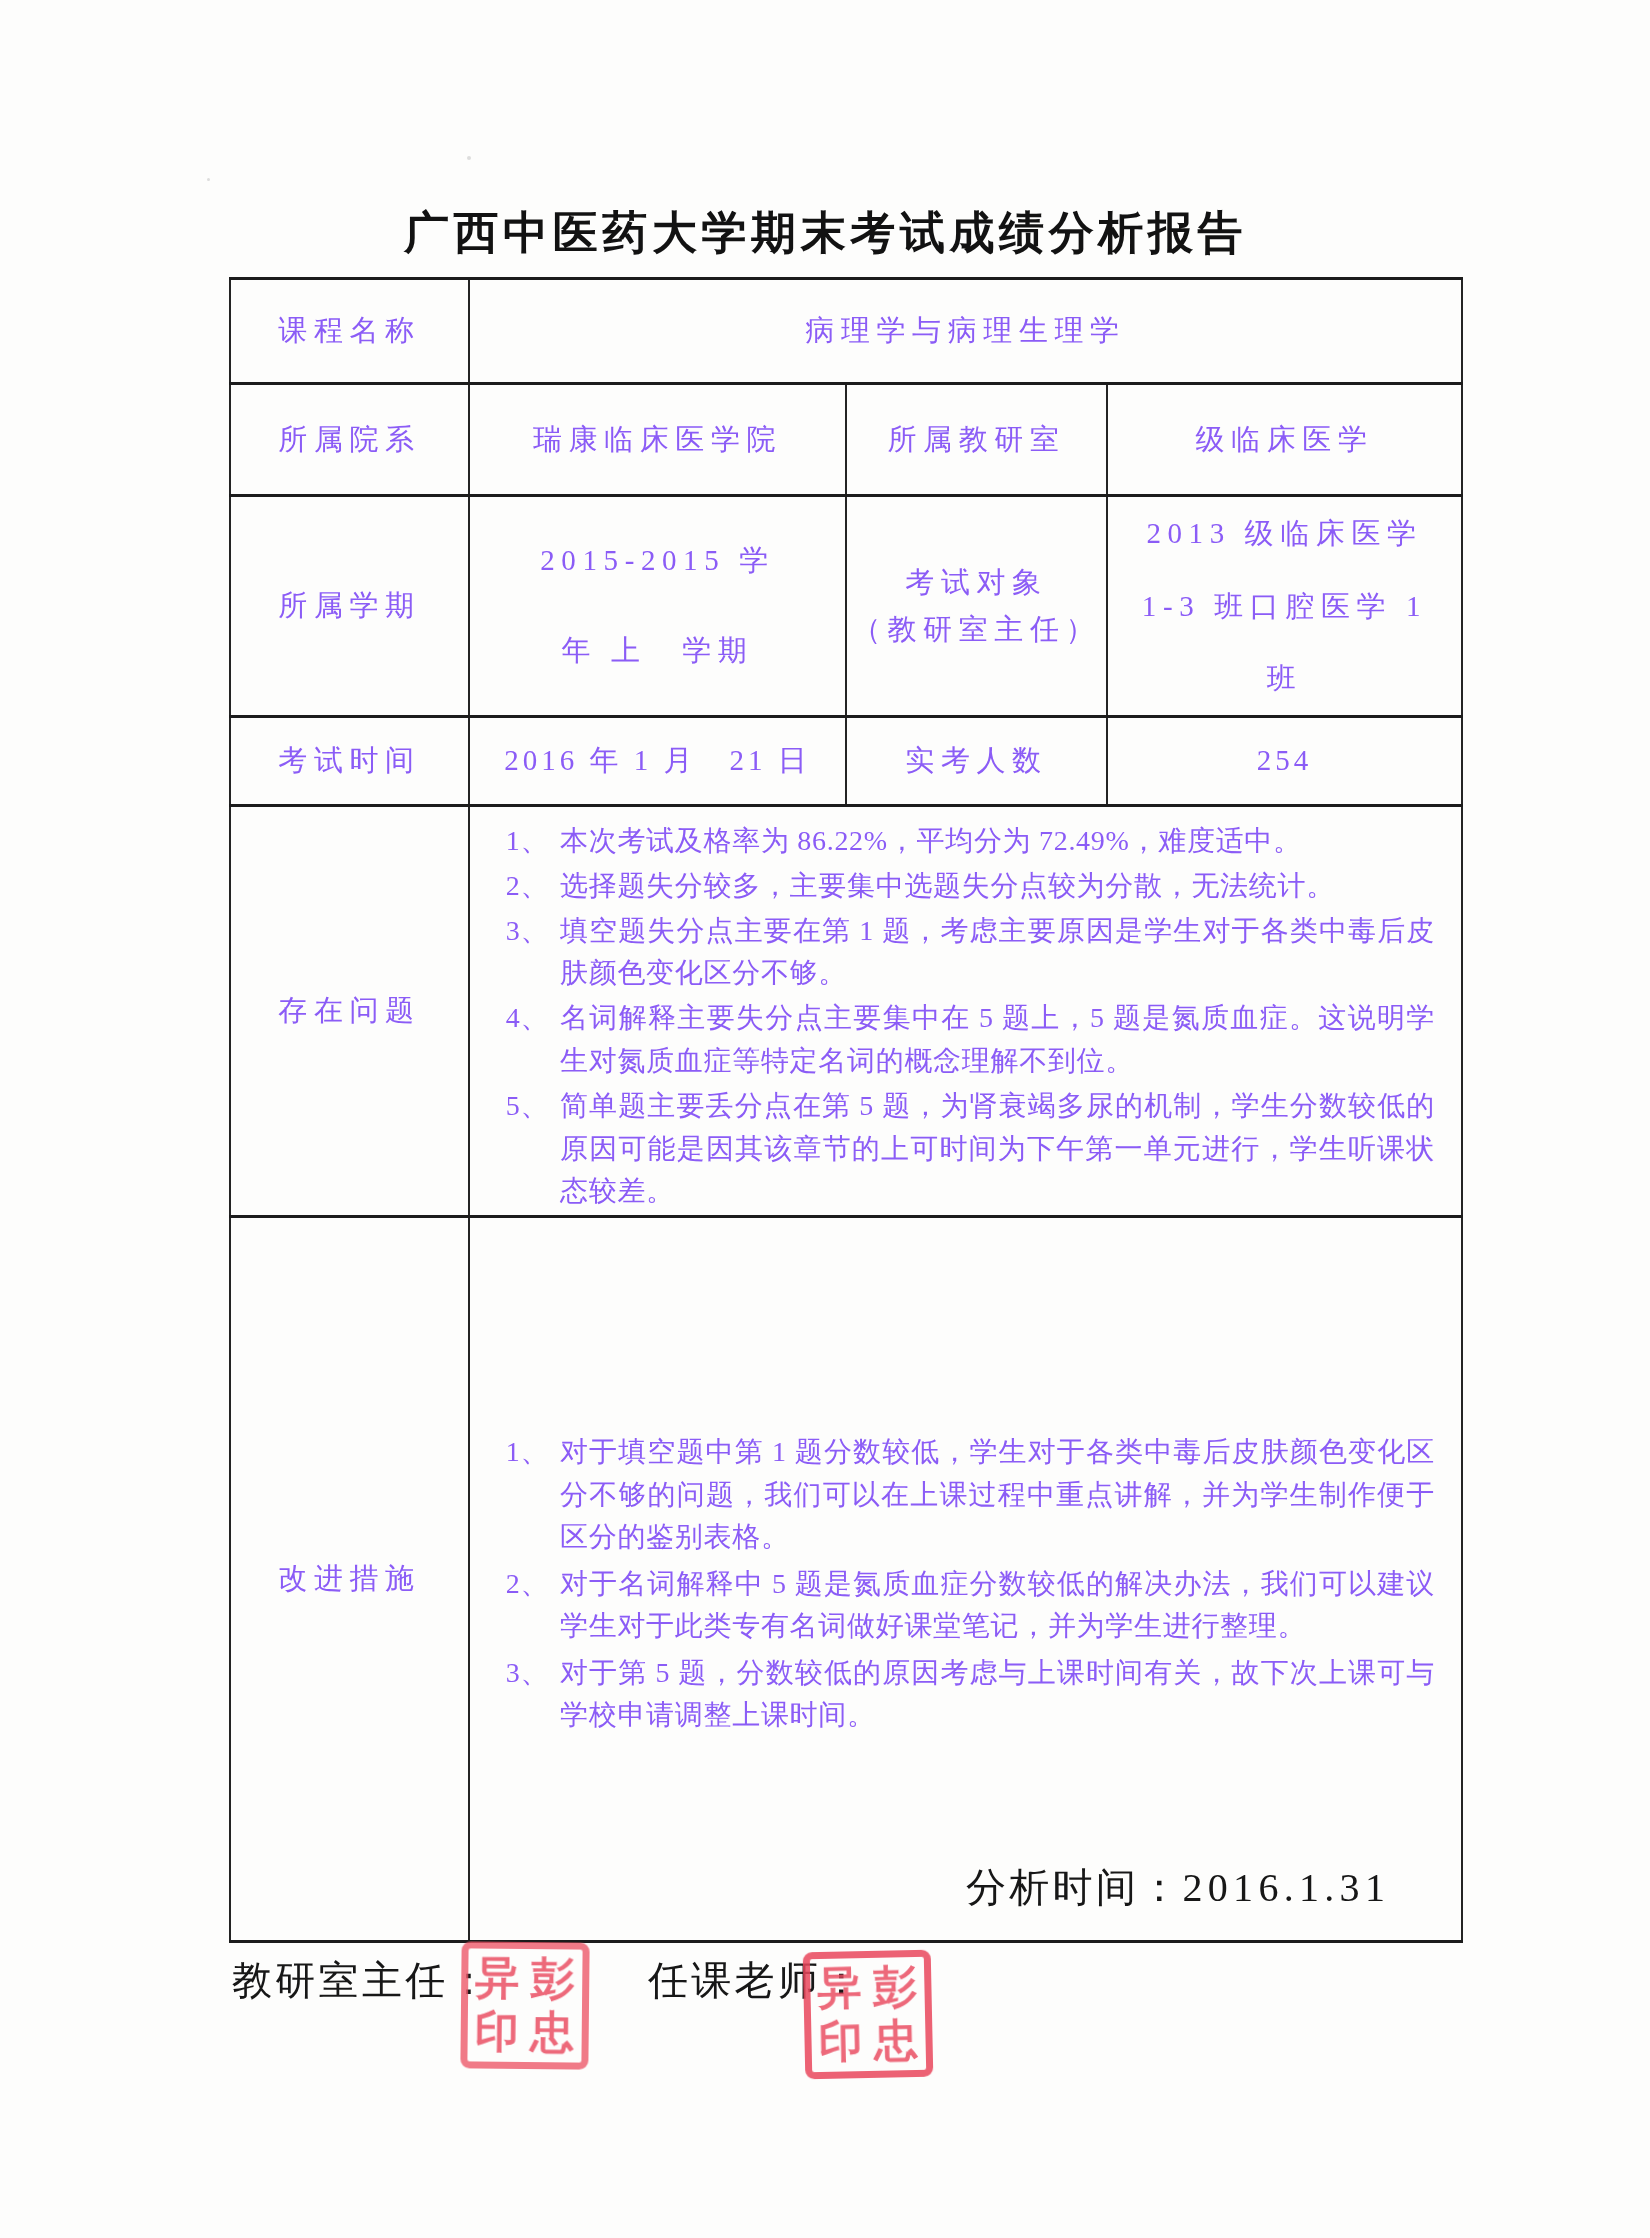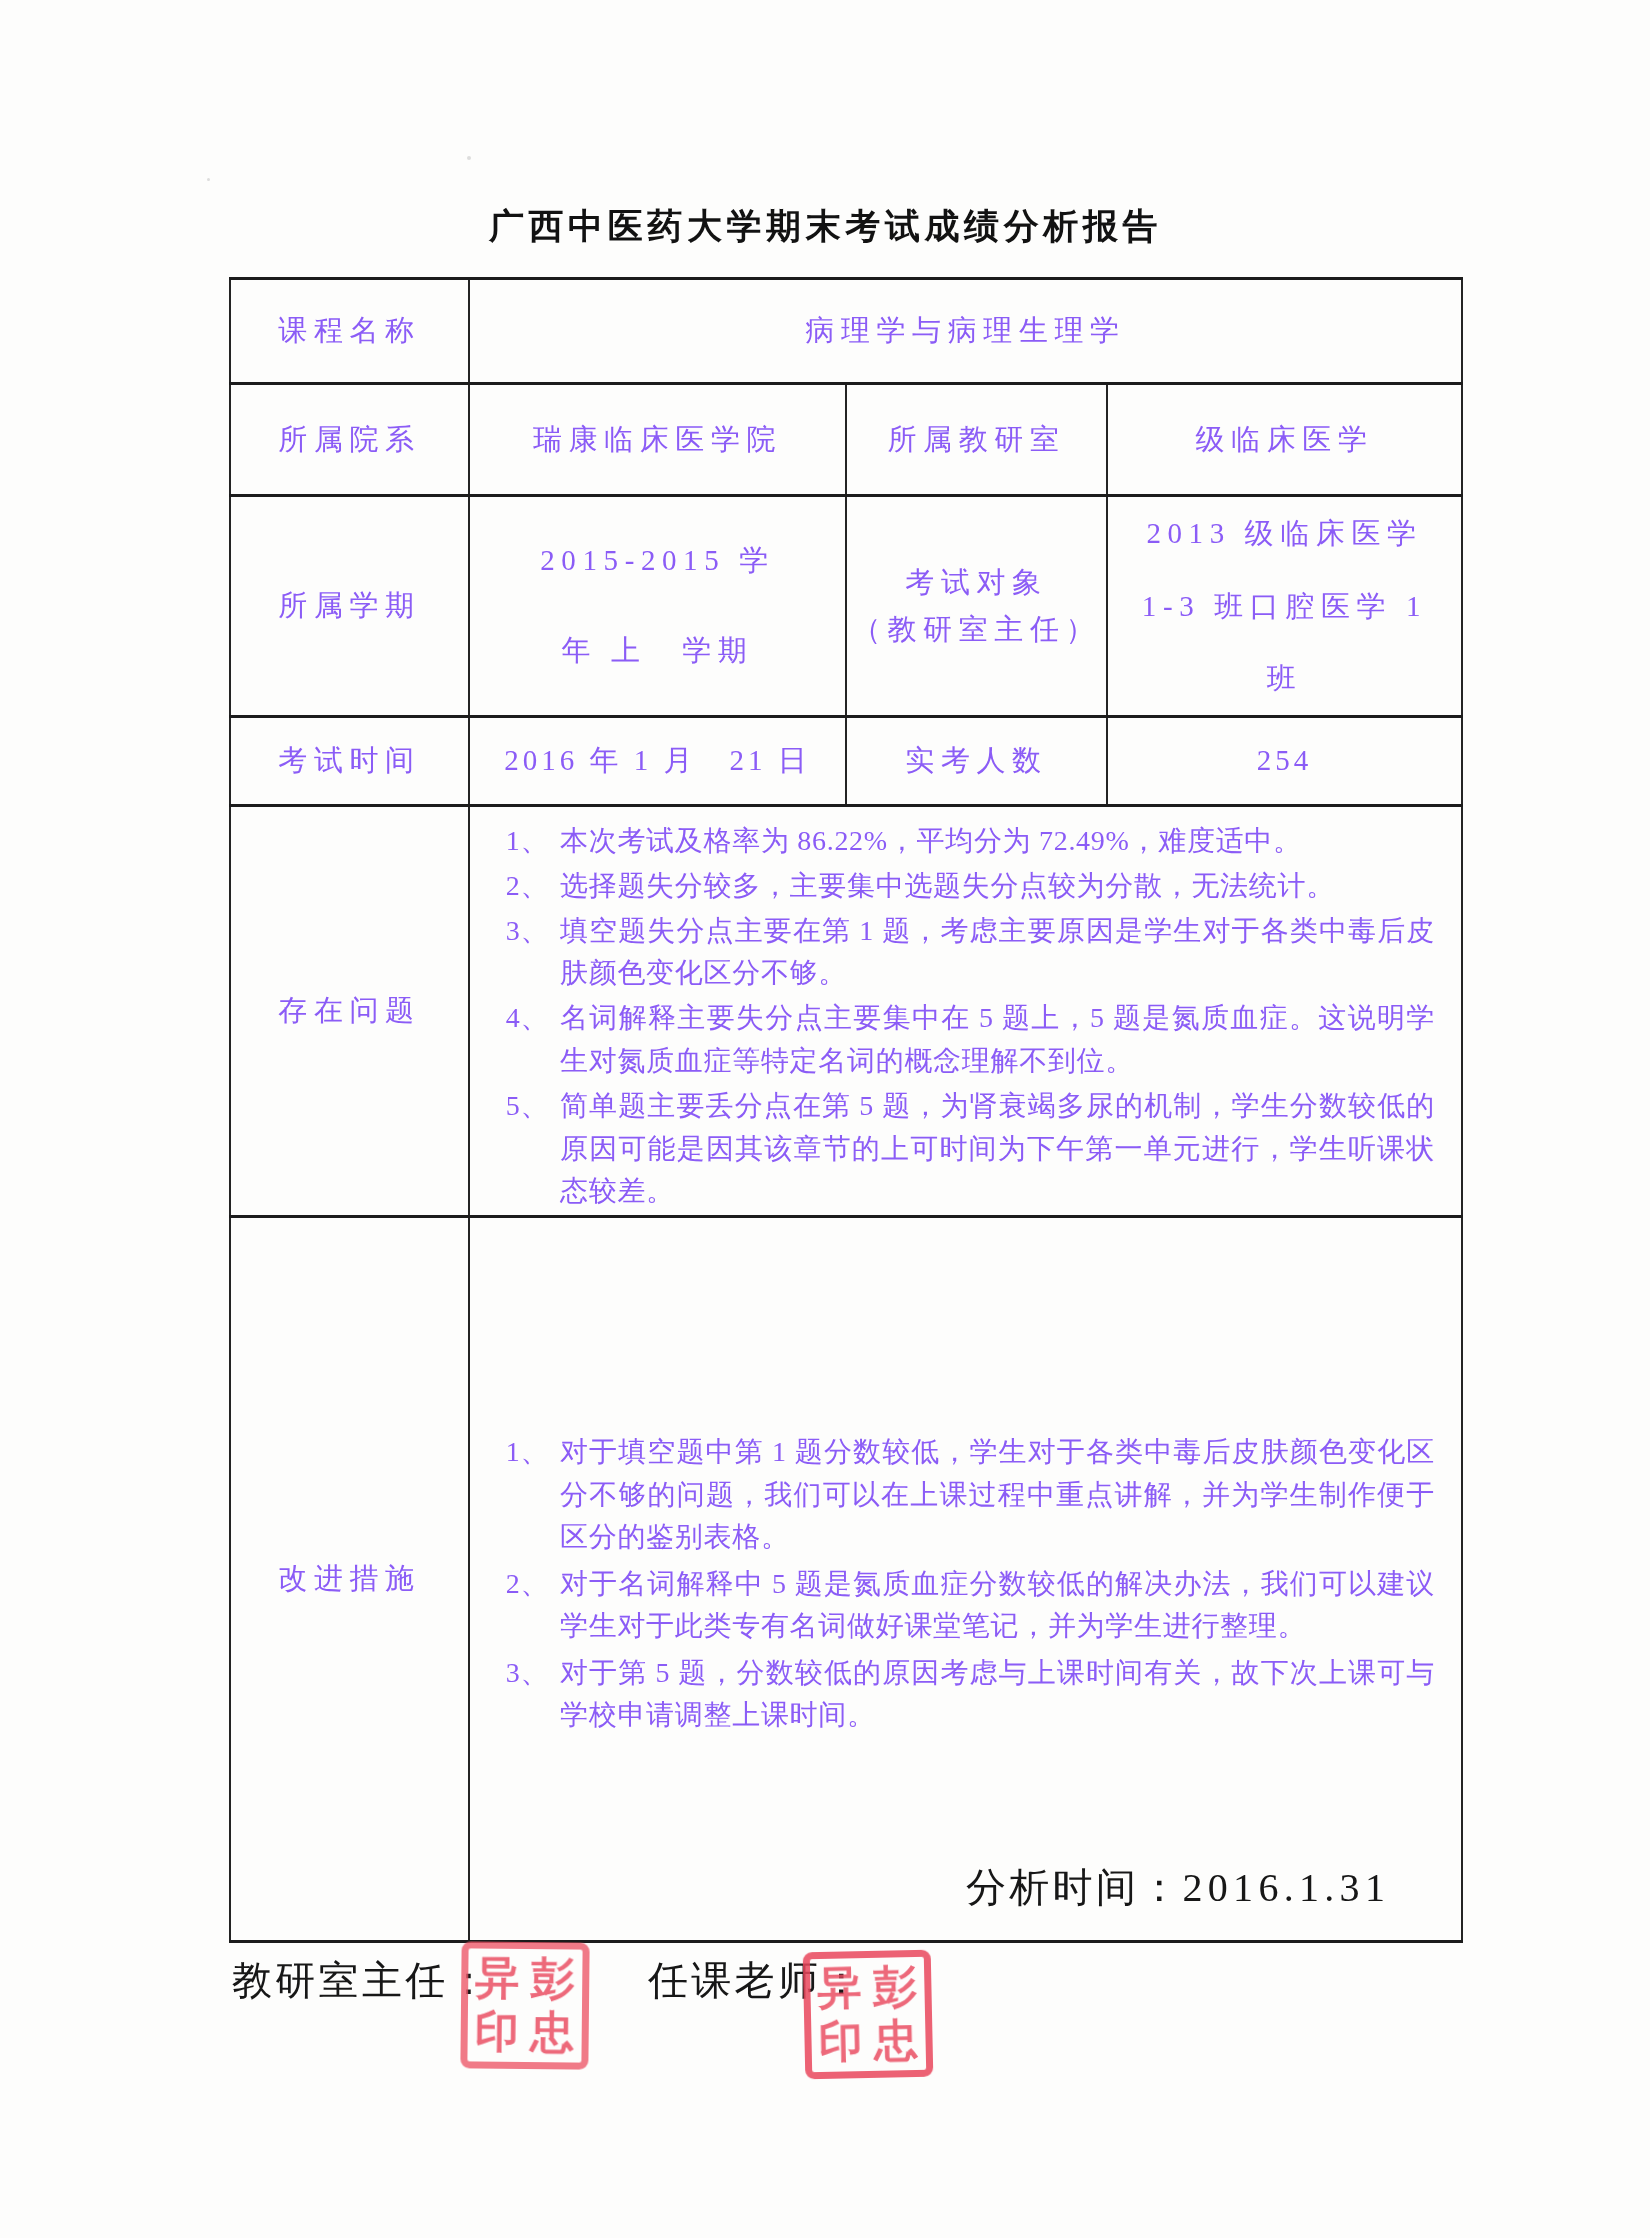--- a/index.html
+++ b/index.html
@@ -4,21 +4,21 @@
 <style>
   html,body{margin:0;padding:0;}
   body{
     width:1651px;height:2239px;position:relative;
     background:#fdfdfc;color:#181818;
     font-family:"Liberation Serif","DejaVu Serif",serif;
     overflow:hidden;
   }
   .title{
     position:absolute;top:203px;left:0;width:100%;
-    text-align:center;font-size:35px;font-weight:bold;
+    text-align:center;font-size:45px;font-weight:bold;
     letter-spacing:4.6px;color:#121212;
     font-family:"Liberation Sans","DejaVu Sans",sans-serif;
   }
   table.report{
     position:absolute;left:229px;top:277px;width:1231px;
     border-collapse:collapse;table-layout:fixed;
     background:transparent;
   }
   table.report td{
     border-left:2px solid #242424;border-right:2px solid #242424;

